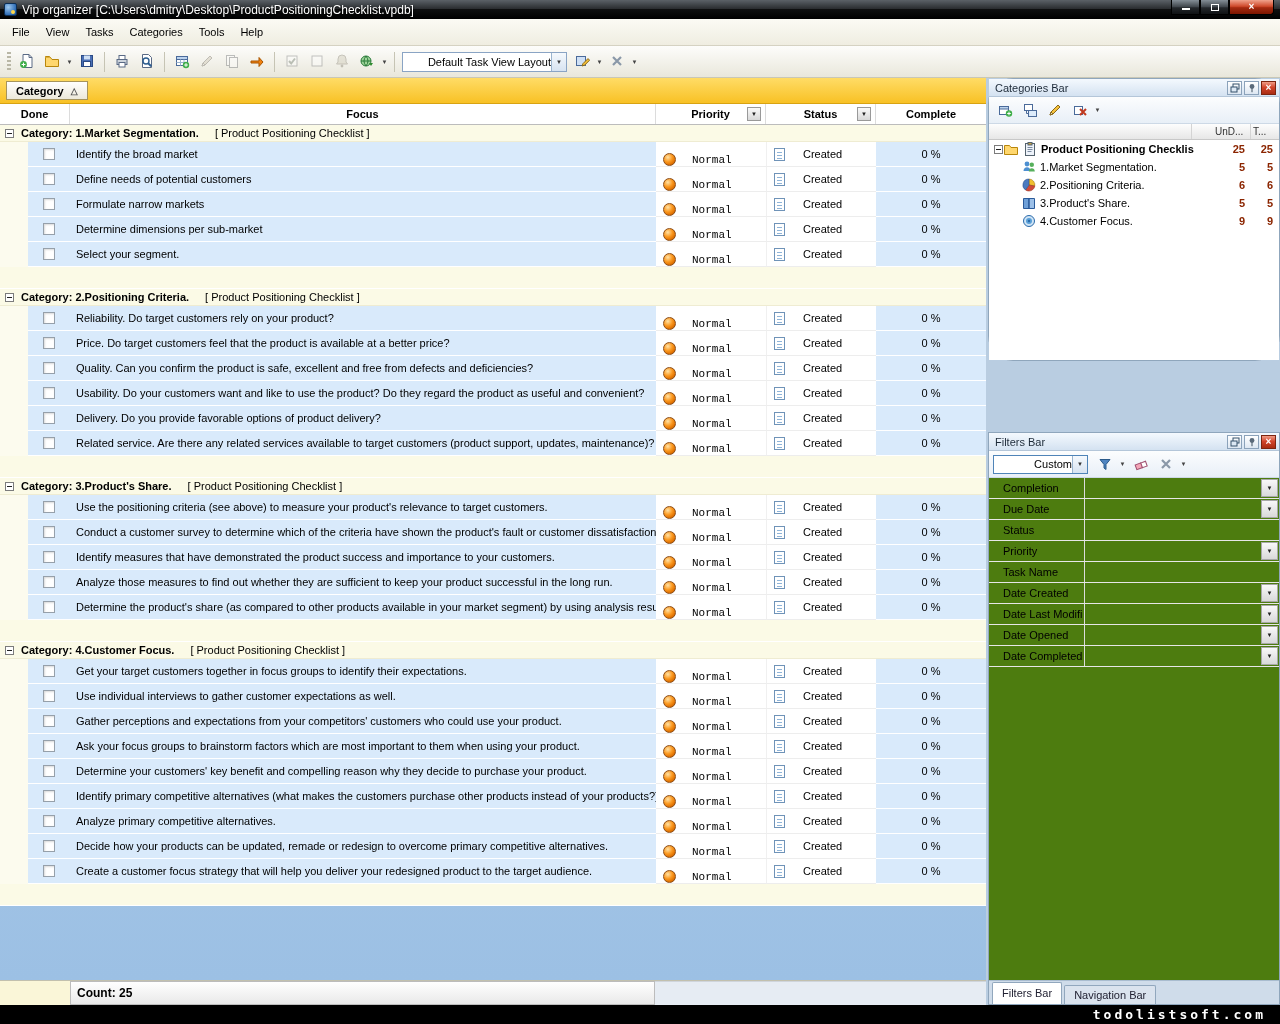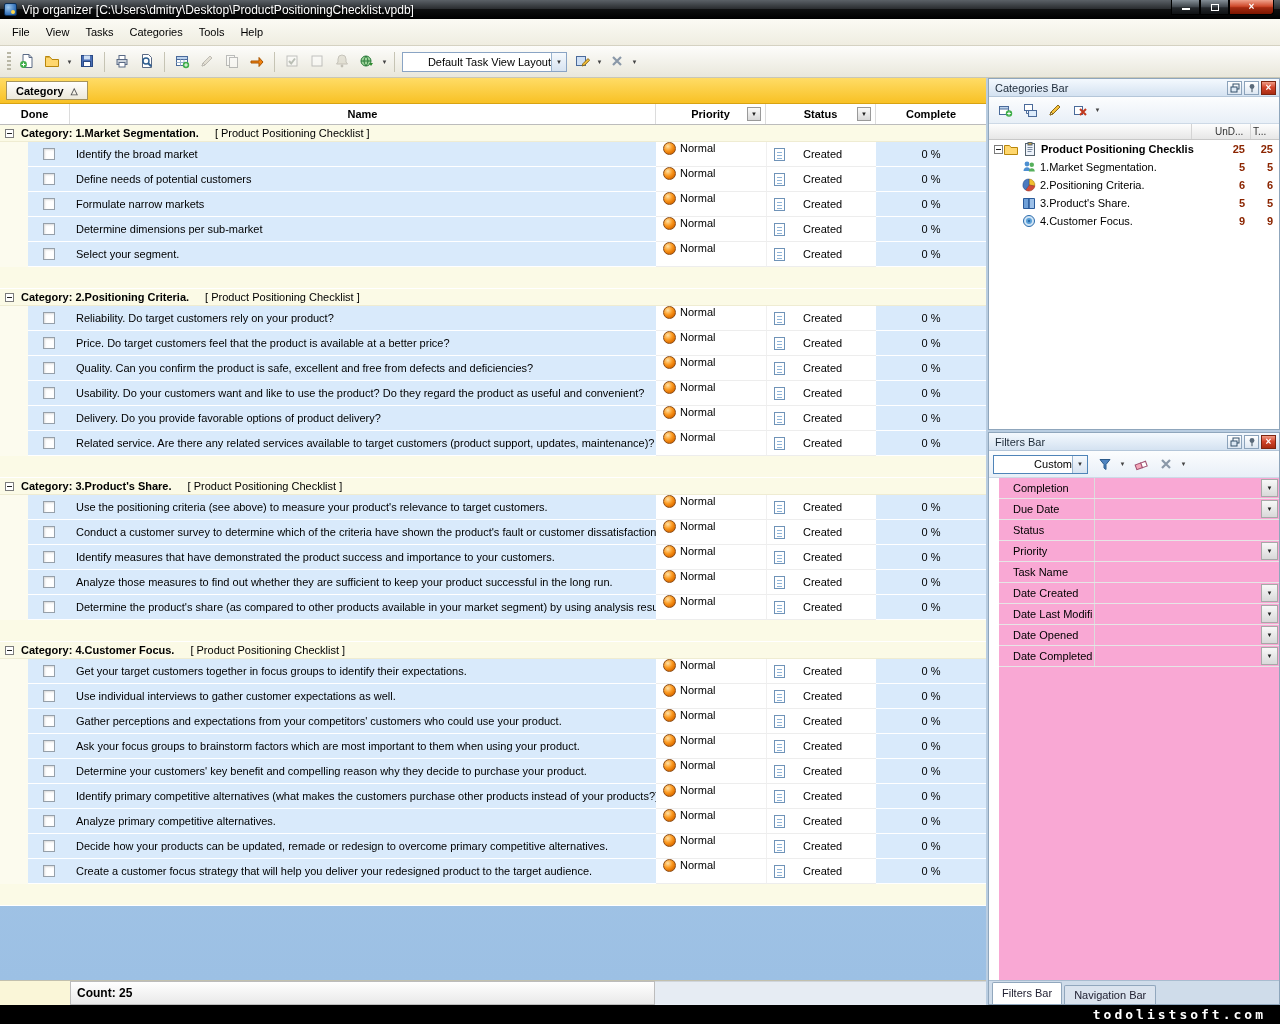--- a/index.html
+++ b/index.html
@@ -71,40 +71,40 @@
   .expand::before { content:""; position:absolute; left:1px; right:1px; top:3px; height:1px; background:#222; }
   .glabel { font-weight:bold; margin-left:7px; white-space:nowrap; }
   .gsuffix { margin-left:16px; white-space:nowrap; }
   .trow { height:25px; display:flex; }
   .trow > div { height:25px; }
   .c-ind { width:28px; background:#fcfbee; border-bottom:1px solid #fcfbee; }
   .c-done { width:42px; background:#d9eafb; border-bottom:1px solid #fff; display:flex; align-items:center; justify-content:center; }
   .cbx { width:12px; height:12px; background:#fff; border:1px solid #96a0aa; box-shadow:inset 1px 1px 2px rgba(0,0,0,.15); }
   .c-name { width:586px; background:#d9eafb; border-bottom:1px solid #fff; line-height:24px; padding-left:6px;
     white-space:nowrap; overflow:hidden; }
-  .c-pri { width:110px; background:#fff; border-bottom:1px solid #ededed; display:flex; align-items:flex-start; gap:4px; padding-left:7px; }
+  .c-pri { width:110px; background:#fff; border-bottom:1px solid #ededed; display:flex; align-items:flex-end; gap:16px; padding-left:7px;font-family:Liberation Mono, monospace; }
   .c-sta { width:110px; background:#fff; border-bottom:1px solid #ededed; border-left:1px solid #f0f0f0;
     display:flex; align-items:center; gap:18px; padding-left:7px; }
   .c-com { width:110px; background:#d9eafb; border-bottom:1px solid #fff; line-height:24px; text-align:center; }
   .ball { width:13px; height:13px; border-radius:50%; flex:none;
     background:radial-gradient(circle at 35% 30%, #ffe2a6, #fb9a22 42%, #e27302 70%, #aa5200); border:1px solid #8d4d16; }
   .doc { width:11px; height:13px; background:#fff; border:1px solid #6f93b8; position:relative; flex:none; }
   .doc::before { content:""; position:absolute; left:2px; top:3px; right:2px; height:8px;
     background:repeating-linear-gradient(to bottom, #8fb4d8 0 1px, transparent 1px 3px); }
   .ggap { height:22px; background:#fbfae6; border-bottom:1px solid #ffffff; }
   .count-strip { position:absolute; left:0; bottom:0; width:100%; height:25px; background:#faf6d8;
     border-top:1px solid #c2c0ae; display:flex; }
   .cs-left { width:70px; }
   .cs-box { width:585px; background:linear-gradient(#ffffff, #e9e9e9); border:1px solid #bcbcbc;
     display:flex; align-items:center; padding-left:6px; font-weight:bold; font-size:12px; }
   .cs-right { flex:1; background:#e6ecf3; border-top:1px solid #cfd5dc; }
 
   
   .panel { position:absolute; left:988px; width:292px; background:#fff; border:1px solid #8fa6bc; }
-  .cats-panel { top:0; height:352px; }
+  .cats-panel { top:0; height:283px;border-radius:25px; }
   .filters-panel { top:354px; bottom:0; }
   .p-title { height:18px; background:linear-gradient(#f4f9fe, #d4e2f1); border-bottom:1px solid #b4c6d9;
     display:flex; align-items:center; padding:0 3px 0 6px; }
   .p-title .ptxt { flex:1; color:#1d2a38; }
   .pbtn { width:15px; height:14px; margin-left:2px; display:flex; align-items:center; justify-content:center;
     background:linear-gradient(#ffffff, #dde7f2); border:1px solid #8ba2ba; }
   .pbtn.pclose { background:linear-gradient(#f09c86, #d2452c 45%, #a92c12); border-color:#7c2410; color:#fff; font-weight:bold; font-size:10px; }
   .p-toolbar { height:27px; background:linear-gradient(#fcfdfe, #e8eff7); border-bottom:1px solid #cdd9e6;
     display:flex; align-items:center; padding-left:4px; gap:2px; }
   .pt-btn { width:23px; height:22px; display:flex; align-items:center; justify-content:center; border-radius:2px; }
@@ -117,21 +117,21 @@
   .tree { position:absolute; left:0; top:61px; right:0; bottom:0; overflow:hidden; background:#fff; }
   .tree-row { height:18px; display:flex; align-items:center; padding-left:5px; white-space:nowrap; }
   .tree-row.child { padding-left:32px; }
   .ticon { width:16px; height:16px; flex:none; margin-right:3px; display:flex; align-items:center; justify-content:center; }
   .tlabel { flex:1; overflow:hidden; }
   .tlabel.b { font-weight:bold; }
   .tnum { width:36px; text-align:right; padding-right:6px; font-weight:bold; color:#8b2500; flex:none; }
   .tnum2 { width:28px; text-align:right; padding-right:6px; font-weight:bold; color:#8b2500; flex:none; }
 
   .preset-combo { width:95px; margin-right:3px; border-color:#4f84b8; height:19px; }
-  .filter-grid { position:absolute; left:0; top:45px; right:0; bottom:24px; background:#f9a8d4; overflow:hidden;margin-left:10px; }
+  .filter-grid { position:absolute; left:0; top:45px; right:0; bottom:24px; background:#4d7c0f; overflow:hidden; }
   .frow { height:21px; display:flex; border-bottom:1px solid #e6e6e6; }
   .flabel { width:96px; padding-left:14px; line-height:20px; border-right:1px solid #dcdcdc;
     white-space:nowrap; overflow:hidden; }
   .fvalue { flex:1; position:relative; }
   .fdrop { position:absolute; right:1px; top:1px; width:17px; height:18px;
     background:linear-gradient(#f8f8f8, #d9d9d9); border:1px solid #a8a8a8;
     font-size:6px; color:#222; display:flex; align-items:center; justify-content:center; }
   .tab-strip { position:absolute; left:0; right:0; bottom:0; height:24px; background:#cfdcEA;
     border-top:1px solid #a9bccf; display:flex; align-items:flex-end; padding-left:3px; }
   .tab { height:19px; line-height:18px; padding:0 9px; background:#dae3ee; border:1px solid #91a7bd;
@@ -287,21 +287,21 @@
 
     <div class="task-panel">
       <div class="groupby">
         <div class="cat-btn">
           <span>Category</span>
           <span class="sort-tri">△</span>
         </div>
       </div>
       <div class="colhdr">
         <div class="h h-done">Done</div>
-        <div class="h h-name">Name</div>
+        <div class="h h-name">Focus</div>
         <div class="h h-pri">
           <span>Priority</span>
           <span class="hdr-drop">▼</span>
         </div>
         <div class="h h-sta">
           <span>Status</span>
           <span class="hdr-drop">▼</span>
         </div>
         <div class="h h-com">Complete</div>
       </div>

